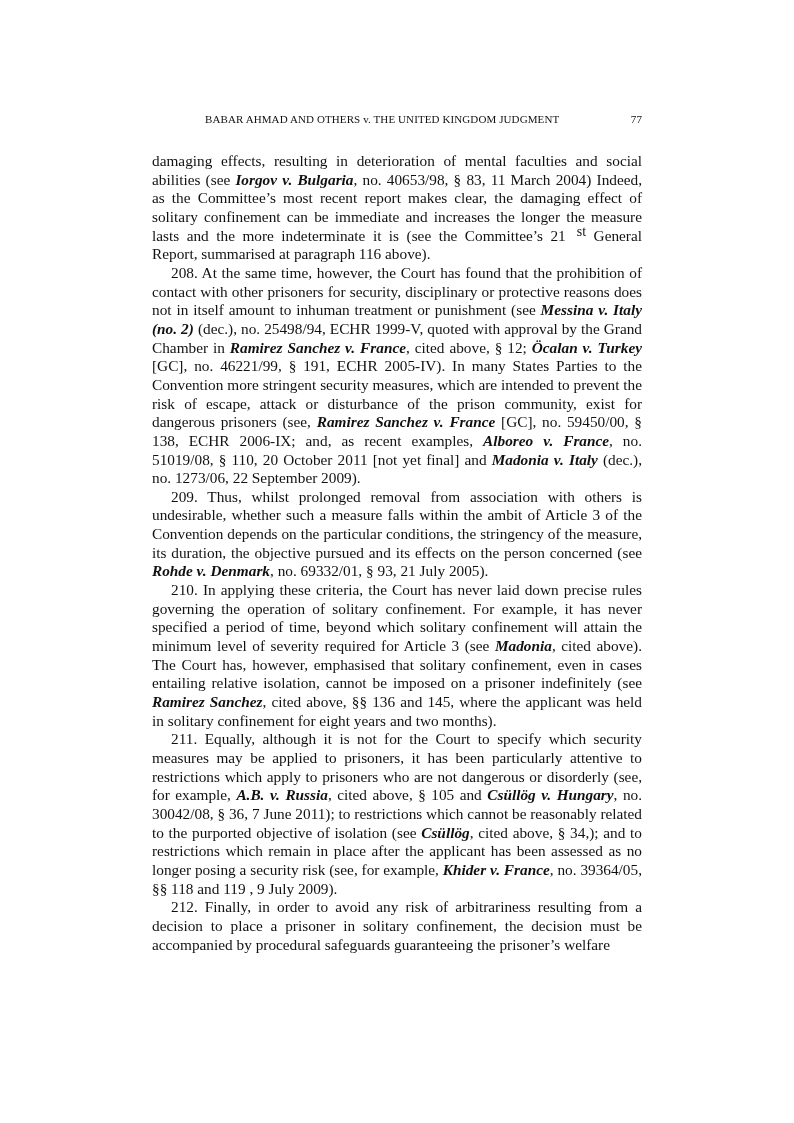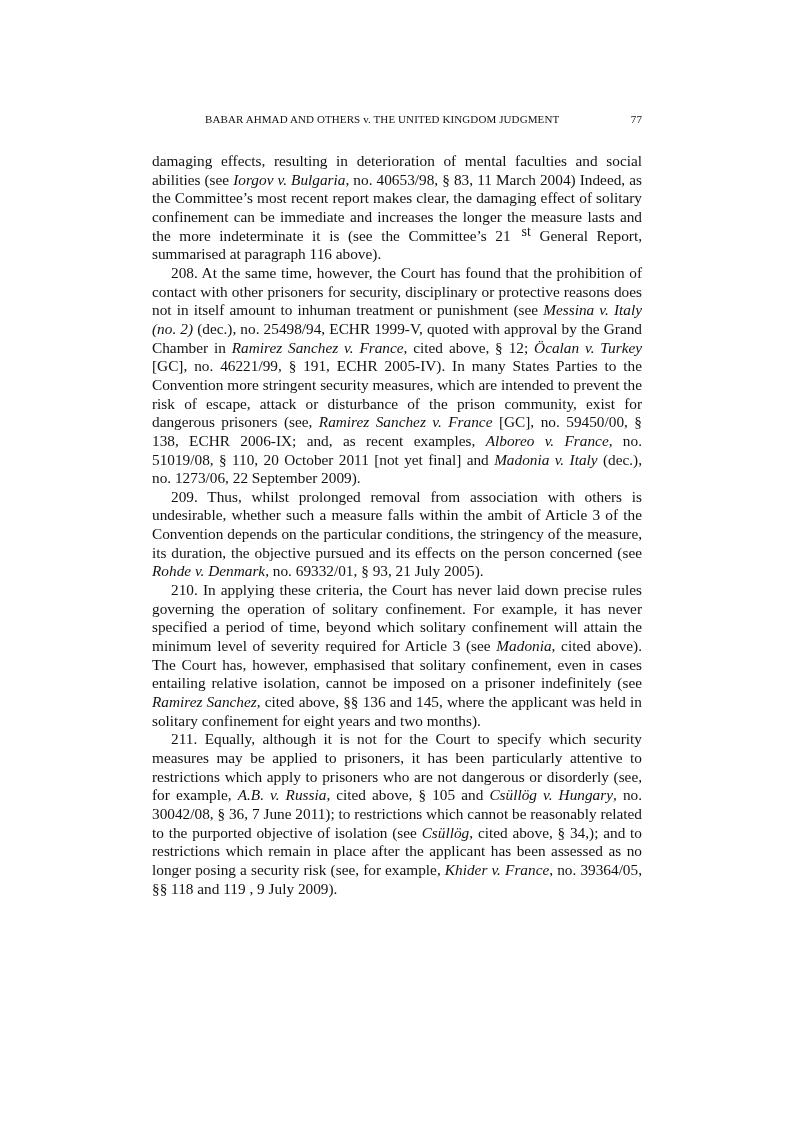--- a/index.html
+++ b/index.html
@@ -12,32 +12,33 @@
   }
   .running-header .title { position: absolute; left: 53px; top: 0; white-space: nowrap; }
   .running-header .pageno { position: absolute; right: 0; top: 0; }
   .body-text {
     position: absolute; top: 152px; left: 152px; width: 490px;
     font-family: "Liberation Serif", serif; font-size: 15.3px; line-height: 18.65px;
     color: #111; text-align: justify; hyphens: none;
   }
   .body-text p { margin: 0; }
   .body-text p.indent { text-indent: 19px; }
-  .body-text i { font-style: italic; }
+  .body-text i { font-style: italic; font-weight: bold; }
   sup { font-size: 14px; line-height: 0; vertical-align: 5px; margin-left: 11px; }
 </style>
 </head>
 <body>
 
 <div class="page">
   <div class="running-header">
     <span class="title">BABAR AHMAD AND OTHERS v. THE UNITED KINGDOM JUDGMENT</span>
     <span class="pageno">77</span>
   </div>
 
   <div class="body-text">
     <p><span>damaging effects, resulting in deterioration of mental faculties and social abilities (see </span><i>Iorgov v. Bulgaria</i><span>, no. 40653/98, § 83, 11 March 2004) Indeed, as the Committee’s most recent report makes clear, the damaging effect of solitary confinement can be immediate and increases the longer the measure lasts and the more indeterminate it is (see the Committee’s 21</span><sup>st</sup><span> General Report, summarised at paragraph 116 above).</span></p>
     <p class="indent"><span>208.</span><span> At the same time, however, the Court has found that the prohibition of contact with other prisoners for security, disciplinary or protective reasons does not in itself amount to inhuman treatment or punishment (see </span><i>Messina v. Italy (no. 2)</i><span> (dec.), no. 25498/94, ECHR 1999-V, quoted with approval by the Grand Chamber in </span><i>Ramirez Sanchez v. France</i><span>, cited above, § 12; </span><i>Öcalan v. Turkey</i><span> [GC], no. 46221/99, § 191, ECHR 2005-IV). In many States Parties to the Convention more stringent security measures, which are intended to prevent the risk of escape, attack or disturbance of the prison community, exist for dangerous prisoners (see, </span><i>Ramirez Sanchez v. France</i><span> [GC], no. 59450/00, § 138, ECHR 2006-IX; and, as recent examples, </span><i>Alboreo v. France</i><span>, no. 51019/08, § 110, 20 October 2011 [not yet final] and </span><i>Madonia v. Italy</i><span> (dec.), no. 1273/06, 22 September 2009).</span></p>
     <p class="indent"><span>209.</span><span> Thus, whilst prolonged removal from association with others is undesirable, whether such a measure falls within the ambit of Article 3 of the Convention depends on the particular conditions, the stringency of the measure, its duration, the objective pursued and its effects on the person concerned (see </span><i>Rohde v. Denmark</i><span>, no. 69332/01, § 93, 21 July 2005).</span></p>
     <p class="indent"><span>210.</span><span> In applying these criteria, the Court has never laid down precise rules governing the operation of solitary confinement. For example, it has never specified a period of time, beyond which solitary confinement will attain the minimum level of severity required for Article 3 (see </span><i>Madonia</i><span>, cited above). The Court has, however, emphasised that solitary confinement, even in cases entailing relative isolation, cannot be imposed on a prisoner indefinitely (see </span><i>Ramirez Sanchez</i><span>, cited above, §§ 136 and 145, where the applicant was held in solitary confinement for eight years and two months).</span></p>
     <p class="indent"><span>211.</span><span> Equally, although it is not for the Court to specify which security measures may be applied to prisoners, it has been particularly attentive to restrictions which apply to prisoners who are not dangerous or disorderly (see, for example, </span><i>A.B. v. Russia</i><span>, cited above, § 105 and </span><i>Csüllög v. Hungary</i><span>, no. 30042/08, § 36, 7 June 2011); to restrictions which cannot be reasonably related to the purported objective of isolation (see </span><i>Csüllög</i><span>, cited above, § 34,); and to restrictions which remain in place after the applicant has been assessed as no longer posing a security risk (see, for example, </span><i>Khider v. France</i><span>, no. 39364/05, §§ 118 and 119 , 9 July 2009).</span></p>
+    <p class="indent"><span>212.</span><span> Finally, in order to avoid any risk of arbitrariness resulting from a decision to place a prisoner in solitary confinement, the decision must be accompanied by procedural safeguards guaranteeing the prisoner’s welfare</span></p>
   </div>
 </div>
 
 </body></html>

